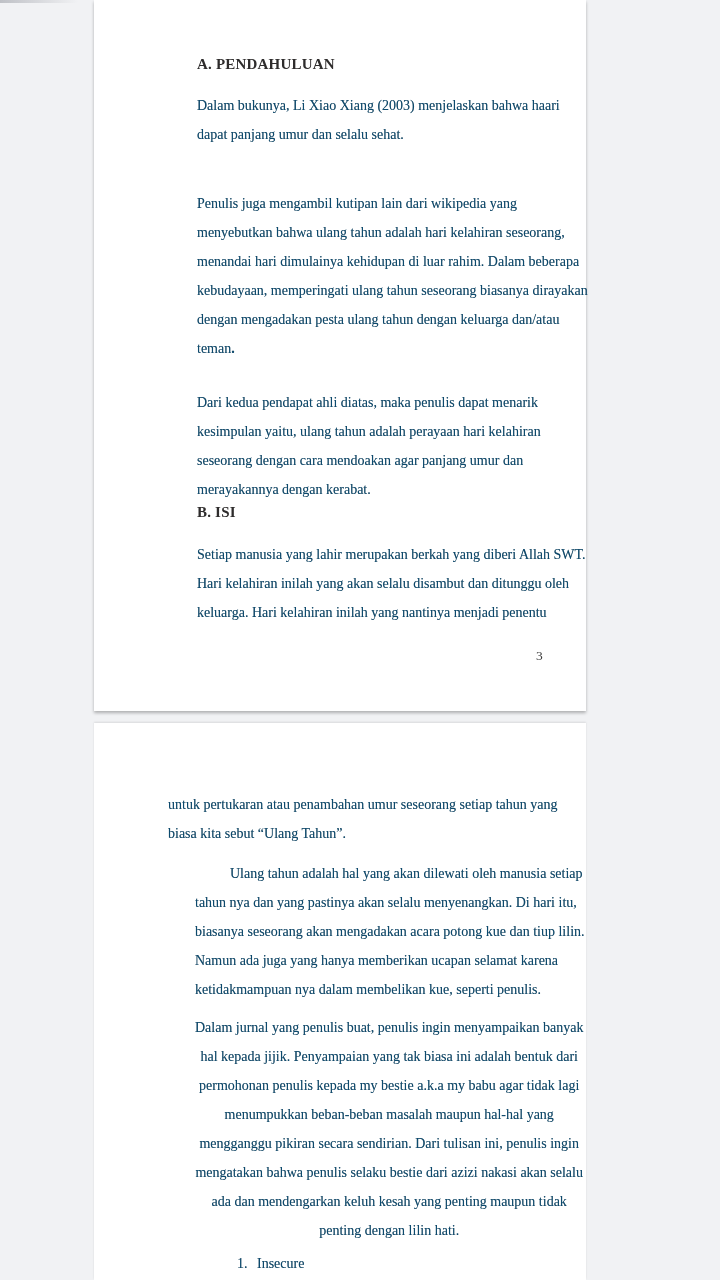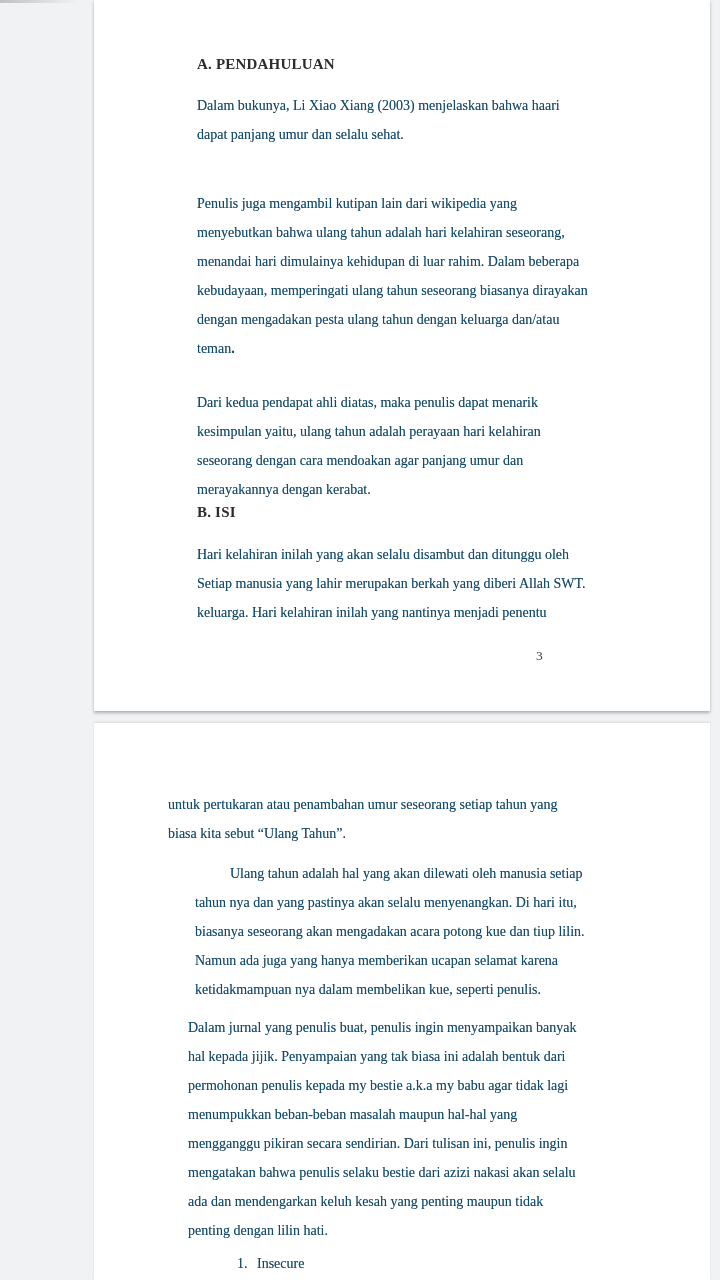--- a/index.html
+++ b/index.html
@@ -7,21 +7,21 @@
     width:720px;height:1280px;overflow:hidden;
     background:#f1f2f4;
     font-family:"Liberation Serif","DejaVu Serif",serif;
   }
   .viewer{position:relative;width:720px;height:1280px;background:#f1f2f4;overflow:hidden;}
   .top-strip{
     position:absolute;top:0;left:0;width:78px;height:3px;
     background:linear-gradient(to right,#bfc1c6,rgba(191,193,198,0));
   }
   .page{
-    position:absolute;left:94px;width:616px;background:#ffffff;
+    position:absolute;left:94px;width:492px;background:#ffffff;
   }
   .page1{top:0;height:711px;box-shadow:0 2px 3px rgba(0,0,0,0.28);}
   .page2{top:723px;height:557px;box-shadow:0 -1px 2px rgba(0,0,0,0.10);}
   .heading{
     position:absolute;margin:0;
     font-weight:bold;font-size:15px;line-height:29px;
     color:#2e2c2c;letter-spacing:0.2px;white-space:nowrap;
   }
   .para{
     position:absolute;
@@ -39,21 +39,21 @@
   
   .hA{top:50px;left:103px;}
   .p1-1{top:91px;left:103px;}
   .p1-2{top:189px;left:103px;}
   .p1-3{top:388px;left:103px;}
   .hB{top:498px;left:103px;}
   .p1-4{top:540px;left:103px;}
   
   .p2-1{top:67px;left:74px;}
   .p2-2{top:136px;left:101px;}
-  .p2-3{top:290px;left:94px;}
+  .p2-3{top:290px;left:101px;text-align:center;}
   .p2-list{top:526px;left:143px;}
   .p2-list .marker{display:inline-block;min-width:13px;}
   .p2-list .label{margin-left:7px;text-align:right;}
 </style>
 </head>
 <body>
 
 <div class="viewer">
   <div class="top-strip"></div>
 
@@ -77,22 +77,22 @@
     <div class="para p1-3">
       <div class="ln">Dari kedua pendapat ahli diatas, maka penulis dapat menarik</div>
       <div class="ln">kesimpulan yaitu, ulang tahun adalah perayaan hari kelahiran</div>
       <div class="ln">seseorang dengan cara mendoakan agar panjang umur dan</div>
       <div class="ln">merayakannya dengan kerabat.</div>
     </div>
 
     <h2 class="heading hB">B. ISI</h2>
 
     <div class="para p1-4">
+      <div class="ln">Setiap manusia yang lahir merupakan berkah yang diberi Allah SWT.</div>
       <div class="ln">Hari kelahiran inilah yang akan selalu disambut dan ditunggu oleh</div>
-      <div class="ln">Setiap manusia yang lahir merupakan berkah yang diberi Allah SWT.</div>
       <div class="ln">keluarga. Hari kelahiran inilah yang nantinya menjadi penentu</div>
     </div>
 
     <div class="page-num">3</div>
   </section>
 
   <section class="page page2">
     <div class="para p2-1">
       <div class="ln">untuk pertukaran atau penambahan umur seseorang setiap tahun yang</div>
       <div class="ln">biasa kita sebut “Ulang Tahun”.</div>

